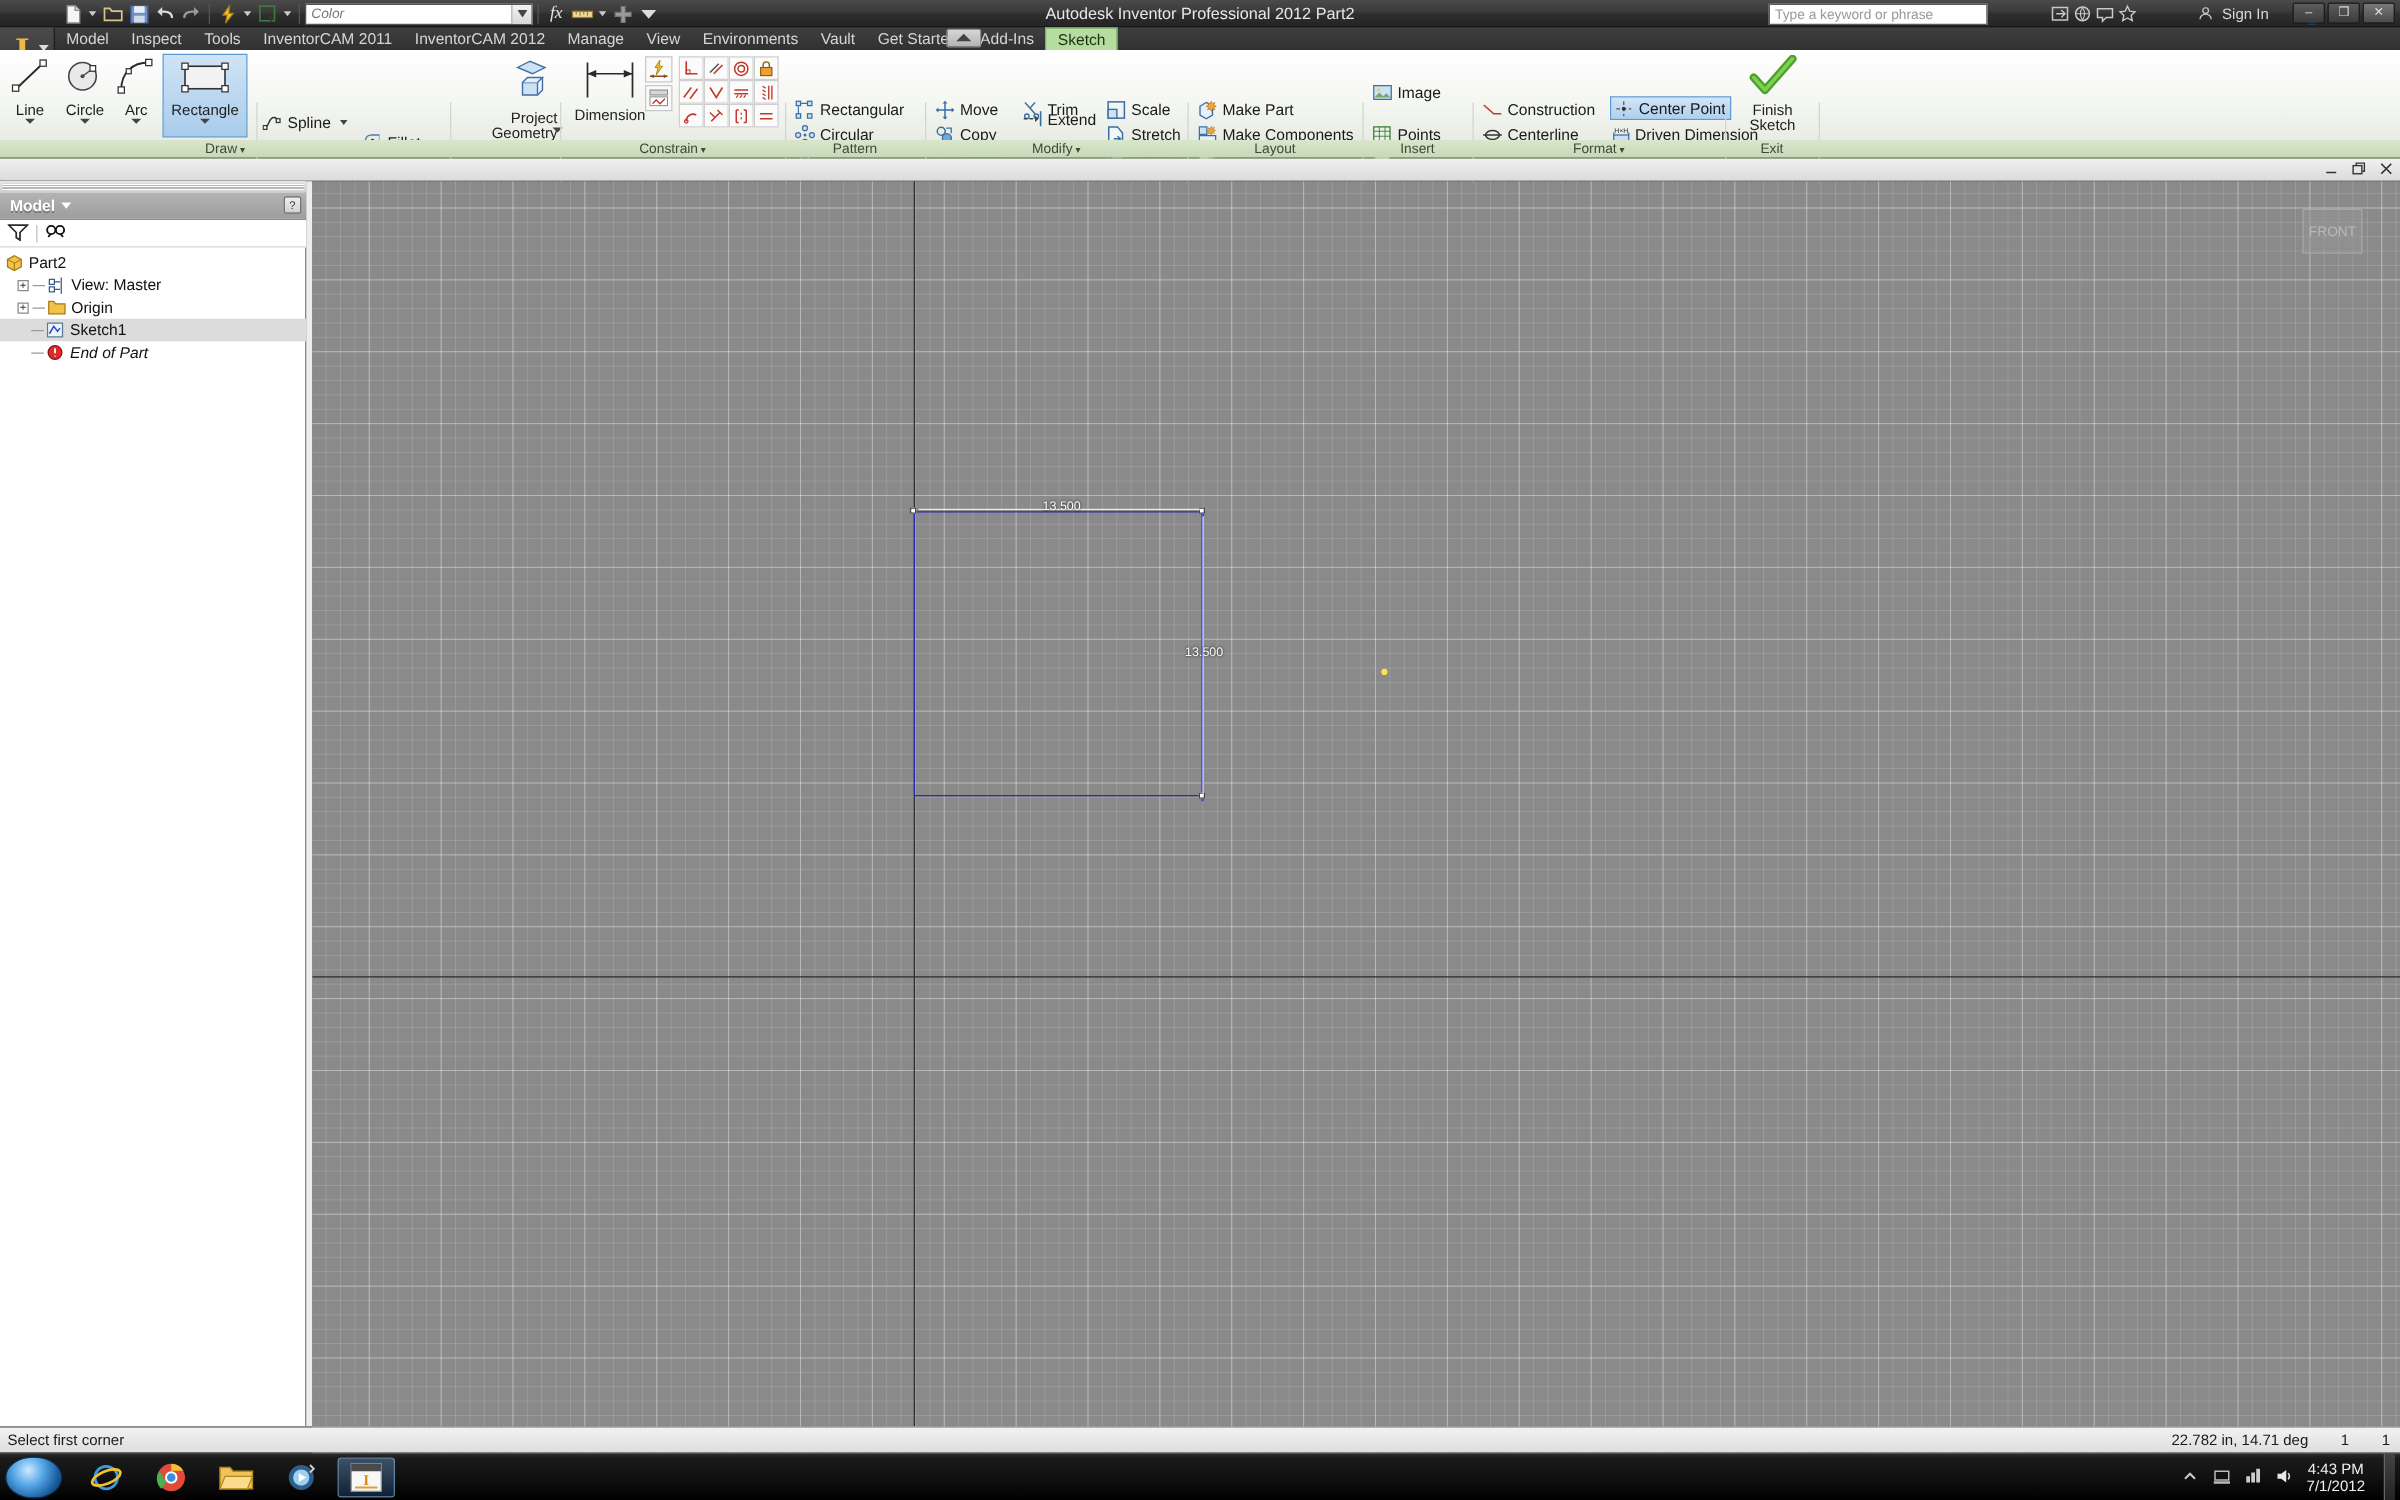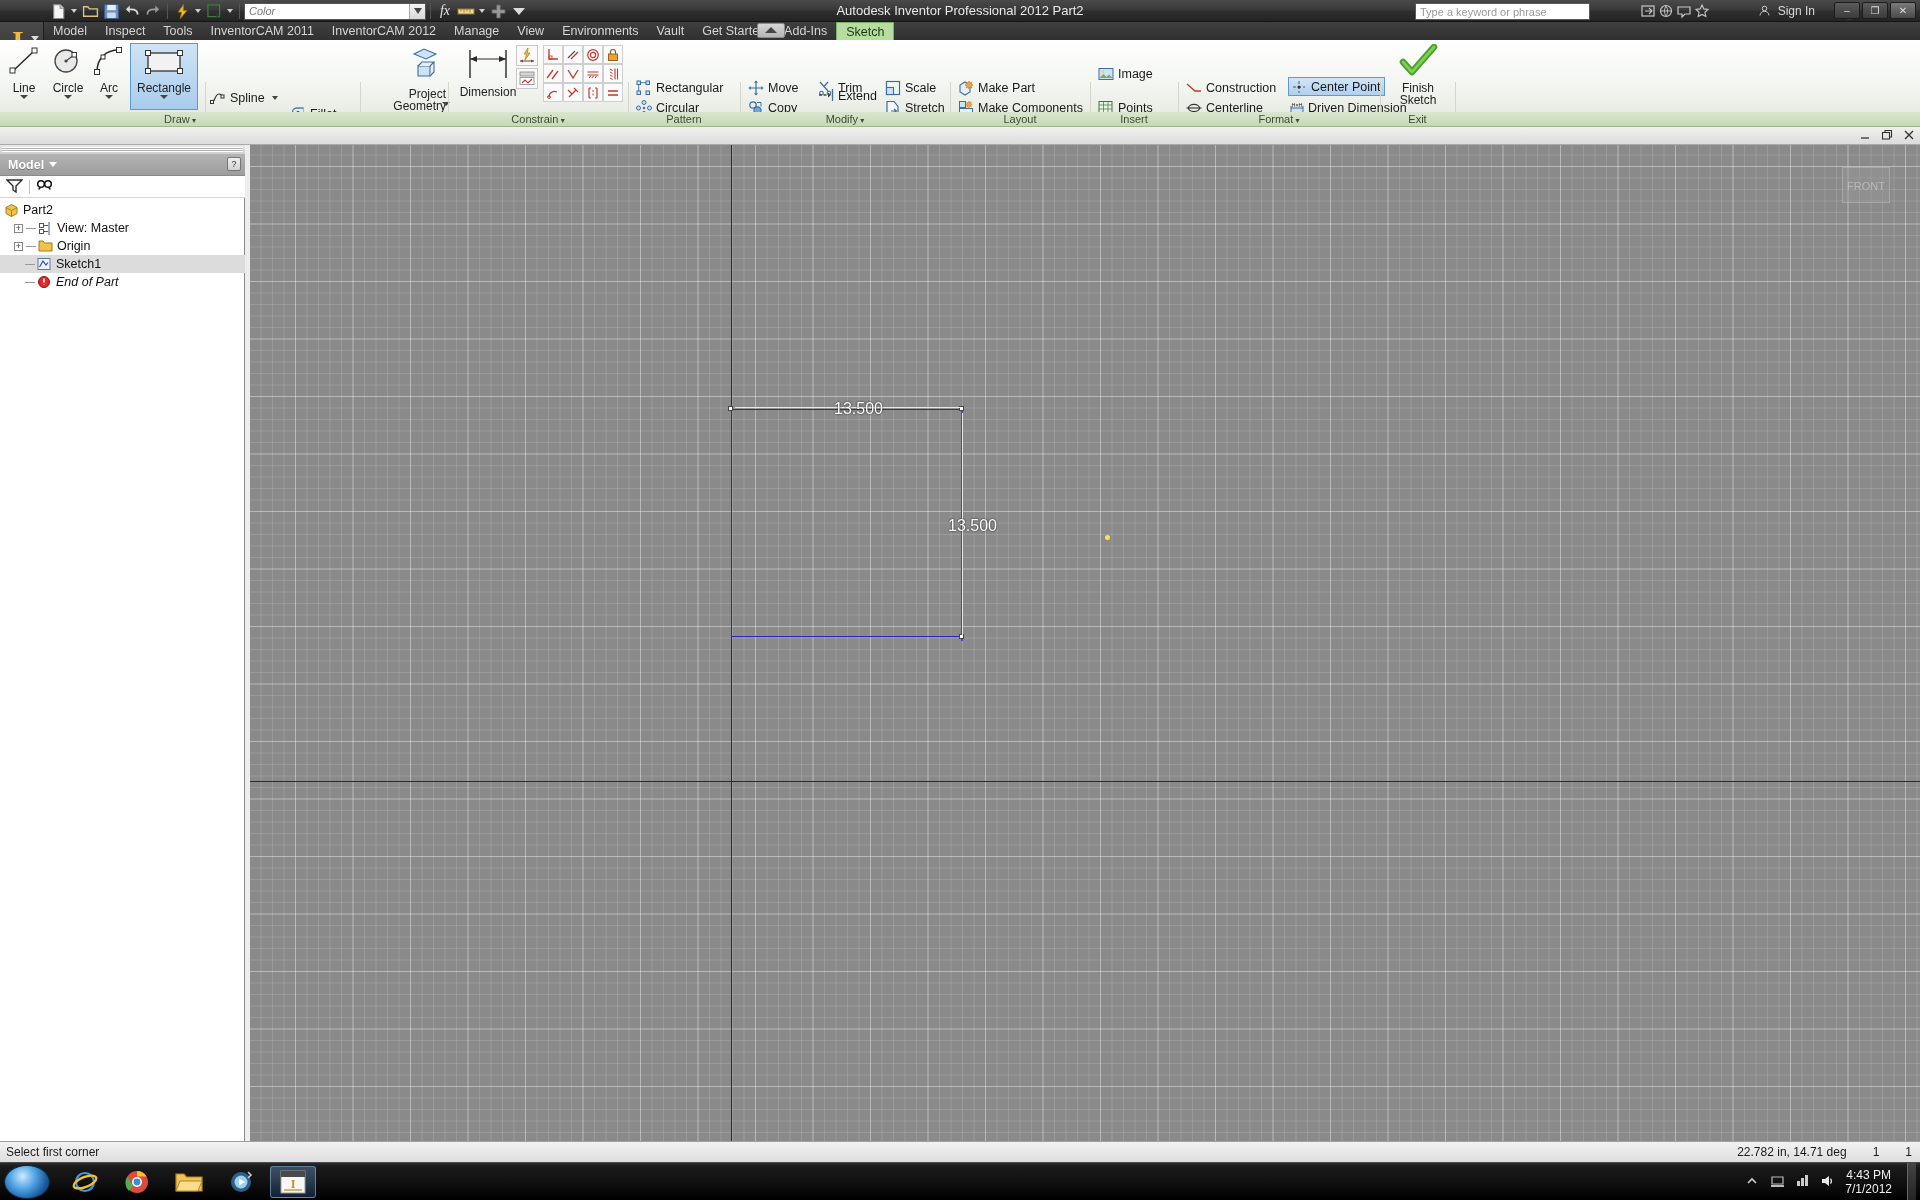--- a/index.html
+++ b/index.html
@@ -214,21 +214,21 @@
     color:#b9b9b9; font-size:11px; text-align:center; line-height:36px;
   }
 
   
   .sketch-rect {
     position:absolute; left:481px; top:264px; width:232px; height:228px;
     border:1.6px solid #2a2ab8; background:transparent;
   }
   .endpt { position:absolute; width:5px;height:5px;background:#fff;border:1px solid #444; }
   .dimtext {
-    position:absolute; color:#ffffff; font-size:16px; white-space:nowrap;
+    position:absolute; color:#ffffff; font-size:10px; white-space:nowrap;
     text-shadow:0 0 2px #000;
   }
   .dimline { position:absolute; background:#e8e8e8; }
   .sel-vert { position:absolute; background:#4a4aff; }
   .mouse-dot { position:absolute; width:5px;height:5px;border-radius:50%;background:#ffe14d; }
 
   .origin-axes { position:absolute; left:-15px; bottom:40px; width:70px; height:60px; }
 
   
   .statusbar {

